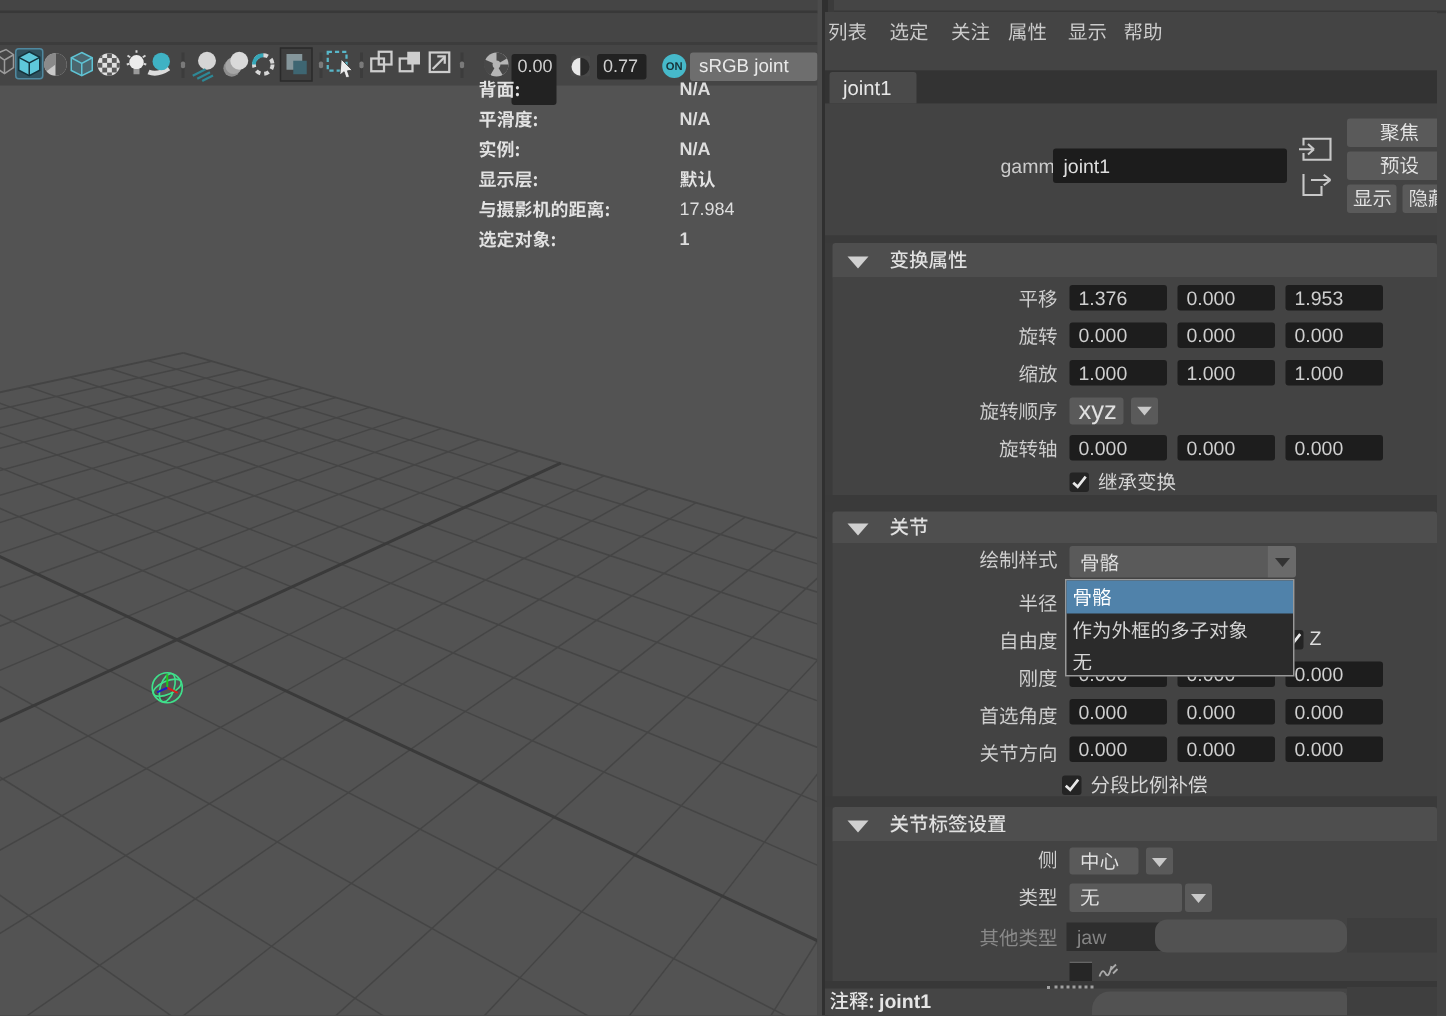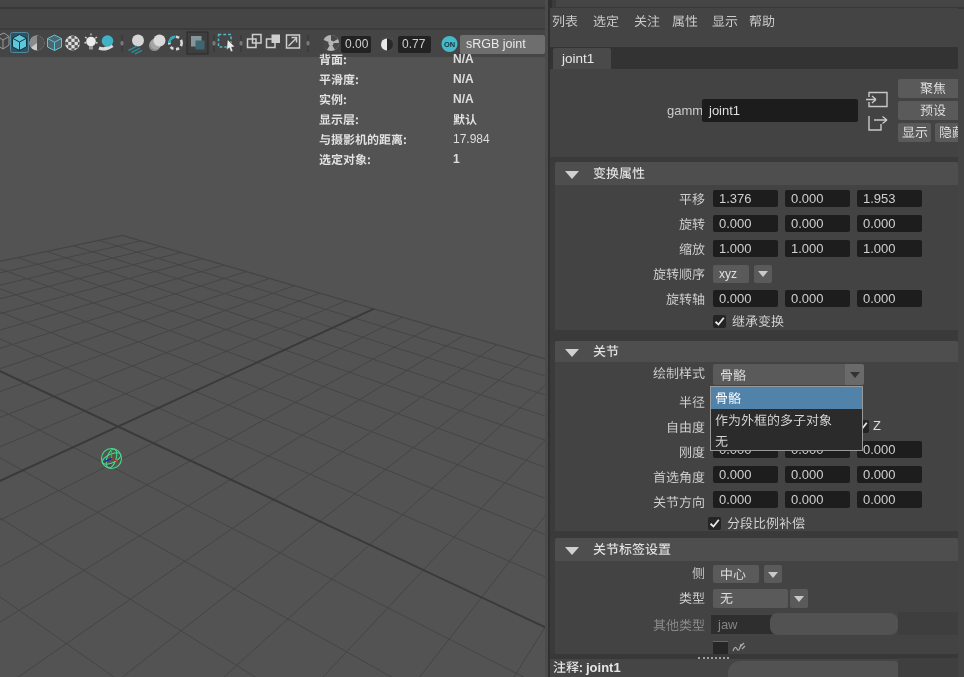--- a/index.html
+++ b/index.html
@@ -146,21 +146,21 @@
       <line x1="308" y1="4" x2="308" y2="21" stroke="#3c3c3c" stroke-width="2"></line>
       <rect x="306.6" y="10" width="2.8" height="4.5" rx="1.2" fill="#7a7a7a"></rect>
       <circle cx="331" cy="12" r="8" fill="#b5b5b5"></circle>
       <g fill="#484848">
         <path d="M331 12 L331 4 A8 8 0 0 1 337.9 8 Z"></path>
         <path d="M331 12 L339 12 A8 8 0 0 1 335 18.9 Z"></path>
         <path d="M331 12 L327 19 A8 8 0 0 1 323.1 8.7 Z"></path>
       </g>
       <circle cx="331" cy="12" r="2.6" fill="#b5b5b5"></circle>
     </svg>
-    <div style="position:absolute;left:341px;top:36px;width:30px;height:17px;background:#222;border-radius:2px;color:#cfcfcf;font-size:12px;line-height:17px;padding-left:4px;box-sizing:border-box">0.00</div>
+    <div style="position:absolute;left:341px;top:36px;width:30px;height:34px;background:#222;border-radius:2px;color:#cfcfcf;font-size:12px;line-height:17px;padding-left:4px;box-sizing:border-box">0.00</div>
     <svg style="position:absolute;left:380px;top:35px" width="15" height="18">
       <rect x="0.5" y="2" width="13" height="14" rx="2" fill="#494949"></rect>
       <path d="M7 3.5 A6 6 0 0 0 7 15.5 Z" fill="#e8e8e8"></path>
       <path d="M7 3.5 A6 6 0 0 1 7 15.5 Z" fill="#2a2a2a"></path>
     </svg>
     <div style="position:absolute;left:398px;top:36px;width:33px;height:17px;background:#222;border-radius:2px;color:#cfcfcf;font-size:12px;line-height:17px;padding-left:4px;box-sizing:border-box">0.77</div>
     <svg style="position:absolute;left:441px;top:35px" width="17" height="18">
       <circle cx="8.5" cy="9" r="8" fill="#46b9ca"></circle>
       <text x="8.5" y="11.8" font-size="7.5" font-weight="bold" fill="#17343a" text-anchor="middle" font-family="Liberation Sans, sans-serif">ON</text>
     </svg>
@@ -267,21 +267,21 @@
       <div style="position:absolute;left:307px;top:207px;width:65px;height:17px;background:#1d1d1d;border-radius:2px;color:#cfcfcf;font-size:13px;line-height:17px;padding-left:6px;box-sizing:border-box">0.000</div>
       <svg style="position:absolute;left:129.0px;top:245.5px;overflow:visible" width="2" height="2">
         <path d="M0.9 -2.4Q0.9 -2.5 0.8 -2.6Q0.8 -2.8 0.7 -2.9Q0.7 -3.1 0.6 -3.2Q0.8 -3.2 1.0 -3.5Q1.2 -3.7 1.5 -4.1Q1.7 -4.2 1.9 -4.6Q2.2 -5.0 2.6 -5.6Q2.9 -6.1 3.3 -6.8Q3.6 -7.4 3.9 -8.1L4.7 -7.6Q4.0 -6.3 3.2 -5.1Q2.4 -3.8 1.5 -2.9V-2.8Q1.5 -2.8 1.4 -2.8Q1.3 -2.7 1.2 -2.7Q1.1 -2.6 1.0 -2.5Q0.9 -2.4 0.9 -2.4ZM0.9 -2.4 0.8 -3.1 1.3 -3.5 4.1 -4.1Q4.1 -3.9 4.1 -3.7Q4.1 -3.4 4.1 -3.3Q3.1 -3.1 2.5 -2.9Q1.9 -2.7 1.6 -2.6Q1.3 -2.5 1.1 -2.5Q1.0 -2.4 0.9 -2.4ZM0.8 -5.5Q0.8 -5.6 0.7 -5.8Q0.7 -5.9 0.6 -6.1Q0.6 -6.3 0.5 -6.4Q0.7 -6.4 0.9 -6.6Q1.0 -6.9 1.2 -7.2Q1.4 -7.3 1.6 -7.7Q1.8 -8.1 2.0 -8.6Q2.3 -9.1 2.5 -9.7Q2.8 -10.3 3.0 -10.9L3.8 -10.5Q3.5 -9.7 3.1 -8.9Q2.7 -8.1 2.3 -7.3Q1.8 -6.6 1.4 -6.0V-6.0Q1.4 -6.0 1.3 -5.9Q1.2 -5.9 1.1 -5.8Q1.0 -5.7 0.9 -5.7Q0.8 -5.6 0.8 -5.5ZM0.8 -5.5 0.8 -6.2 1.2 -6.5 3.5 -6.7Q3.5 -6.5 3.5 -6.3Q3.4 -6.1 3.4 -5.9Q2.7 -5.8 2.2 -5.8Q1.7 -5.7 1.4 -5.6Q1.2 -5.6 1.0 -5.6Q0.9 -5.5 0.8 -5.5ZM0.6 -0.7Q1.3 -0.9 2.3 -1.3Q3.4 -1.7 4.5 -2.1L4.6 -1.2Q3.6 -0.9 2.6 -0.5Q1.6 -0.1 0.8 0.2ZM9.1 -7.1 10.1 -6.9Q9.9 -6.3 9.8 -5.7Q9.6 -5.1 9.5 -4.7L8.6 -4.8Q8.7 -5.1 8.8 -5.5Q8.9 -5.9 9.0 -6.4Q9.1 -6.8 9.1 -7.1ZM4.8 -9.7H12.4V-7.7H11.4V-8.8H5.7V-7.5H4.8ZM6.1 -8.0 7.0 -7.7Q6.8 -7.0 6.4 -6.1Q6.1 -5.3 5.6 -4.5Q5.2 -3.7 4.6 -3.1Q4.5 -3.3 4.4 -3.5Q4.2 -3.7 4.1 -3.8Q4.6 -4.3 5.0 -5.0Q5.4 -5.7 5.7 -6.5Q6.0 -7.3 6.1 -8.0ZM7.1 -7.4H12.2V-6.6H7.1ZM7.7 -2.9H11.5V-2.1H7.7ZM7.3 -5.3H12.0V1.0H11.1V-4.4H8.2V1.0H7.3ZM5.4 -5.3 6.2 -6.1 6.3 -6.1V1.0H5.4ZM7.7 -10.7 8.5 -11.0Q8.7 -10.6 8.9 -10.2Q9.1 -9.8 9.3 -9.5L8.4 -9.2Q8.3 -9.5 8.1 -9.9Q7.9 -10.3 7.7 -10.7ZM7.7 -0.4H11.5V0.4H7.7Z M15.7 -10.7 16.5 -10.9Q16.7 -10.5 16.9 -10.0Q17.1 -9.6 17.3 -9.2L16.3 -8.9Q16.3 -9.3 16.1 -9.8Q15.9 -10.3 15.7 -10.7ZM13.6 -8.8H19.3V-7.9H13.6ZM15.7 -6.2H18.2V-5.3H15.7ZM17.8 -6.2H18.8Q18.8 -6.2 18.8 -6.1Q18.8 -6.0 18.8 -5.9Q18.8 -5.8 18.7 -5.7Q18.7 -4.1 18.7 -3.0Q18.6 -1.9 18.6 -1.2Q18.5 -0.5 18.5 -0.1Q18.4 0.3 18.3 0.5Q18.1 0.7 17.9 0.8Q17.7 0.9 17.5 0.9Q17.2 0.9 16.9 0.9Q16.5 0.9 16.1 0.9Q16.0 0.7 16.0 0.4Q15.9 0.2 15.8 -0.0Q16.2 0.0 16.5 0.0Q16.9 0.0 17.0 0.0Q17.2 0.0 17.3 0.0Q17.4 -0.0 17.4 -0.1Q17.5 -0.3 17.6 -0.6Q17.6 -0.9 17.7 -1.6Q17.7 -2.3 17.8 -3.4Q17.8 -4.4 17.8 -6.0ZM20.7 -8.5H25.5V-7.6H20.7ZM21.0 -10.9 22.0 -10.8Q21.7 -9.5 21.4 -8.4Q21.0 -7.2 20.6 -6.2Q20.1 -5.2 19.5 -4.4Q19.5 -4.5 19.3 -4.6Q19.2 -4.8 19.0 -4.9Q18.9 -5.0 18.8 -5.1Q19.3 -5.8 19.7 -6.7Q20.1 -7.7 20.5 -8.7Q20.8 -9.8 21.0 -10.9ZM23.6 -8.0 24.6 -7.9Q24.3 -5.7 23.6 -4.0Q23.0 -2.3 21.9 -1.0Q20.8 0.2 19.2 1.1Q19.1 0.9 19.0 0.8Q18.9 0.6 18.8 0.5Q18.7 0.3 18.6 0.2Q20.2 -0.5 21.2 -1.7Q22.2 -2.8 22.8 -4.4Q23.3 -5.9 23.6 -8.0ZM21.0 -7.7Q21.4 -5.8 21.9 -4.3Q22.5 -2.7 23.4 -1.6Q24.3 -0.4 25.6 0.2Q25.5 0.3 25.4 0.4Q25.3 0.6 25.1 0.7Q25.0 0.9 24.9 1.0Q23.6 0.3 22.6 -0.9Q21.7 -2.2 21.1 -3.9Q20.5 -5.5 20.2 -7.5ZM15.1 -8.4H16.0V-5.2Q16.0 -4.1 15.9 -3.0Q15.8 -1.9 15.3 -0.9Q14.9 0.1 14.1 1.0Q13.9 0.9 13.7 0.7Q13.5 0.5 13.3 0.4Q14.1 -0.5 14.5 -1.4Q14.9 -2.3 15.0 -3.3Q15.1 -4.3 15.1 -5.2Z" fill="#cfcfcf"></path>
       </svg>
       <div style="position:absolute;left:163px;top:232px;width:65px;height:17px;background:#1d1d1d;border-radius:2px;color:#cfcfcf;font-size:13px;line-height:17px;padding-left:6px;box-sizing:border-box">1.000</div>
       <div style="position:absolute;left:235px;top:232px;width:65px;height:17px;background:#1d1d1d;border-radius:2px;color:#cfcfcf;font-size:13px;line-height:17px;padding-left:6px;box-sizing:border-box">1.000</div>
       <div style="position:absolute;left:307px;top:232px;width:65px;height:17px;background:#1d1d1d;border-radius:2px;color:#cfcfcf;font-size:13px;line-height:17px;padding-left:6px;box-sizing:border-box">1.000</div>
       <svg style="position:absolute;left:103.0px;top:270.5px;overflow:visible" width="2" height="2">
         <path d="M0.6 -8.8H5.8V-7.9H0.6ZM2.4 -6.2H4.7V-5.3H2.4ZM8.6 -6.5H9.5V0.0H8.6ZM2.0 -8.3H2.9Q2.9 -6.7 2.8 -5.3Q2.8 -4.0 2.6 -2.8Q2.4 -1.6 2.0 -0.6Q1.7 0.3 1.1 1.0Q0.9 0.9 0.7 0.7Q0.5 0.5 0.4 0.4Q1.1 -0.5 1.4 -1.8Q1.8 -3.1 1.9 -4.7Q2.0 -6.3 2.0 -8.3ZM4.3 -6.2H5.2Q5.2 -6.2 5.2 -6.1Q5.2 -6.0 5.2 -5.9Q5.2 -5.8 5.2 -5.7Q5.2 -4.1 5.2 -3.0Q5.1 -1.9 5.1 -1.2Q5.0 -0.5 4.9 -0.1Q4.9 0.3 4.7 0.5Q4.6 0.7 4.4 0.8Q4.2 0.9 4.0 0.9Q3.8 0.9 3.4 0.9Q3.1 0.9 2.7 0.9Q2.6 0.7 2.6 0.5Q2.5 0.2 2.4 0.0Q2.8 0.1 3.1 0.1Q3.4 0.1 3.5 0.1Q3.7 0.1 3.8 0.0Q3.9 0.0 3.9 -0.1Q4.0 -0.2 4.1 -0.6Q4.1 -0.9 4.2 -1.6Q4.2 -2.3 4.3 -3.3Q4.3 -4.4 4.3 -6.0ZM7.0 -9.2H12.5V-8.3H7.0ZM6.3 -6.9H11.6V-6.1H6.3ZM9.0 -3.8H12.0V-2.9H9.0ZM7.2 -10.9 8.1 -10.7Q7.8 -9.5 7.3 -8.4Q6.7 -7.3 6.1 -6.5Q6.0 -6.6 5.8 -6.7Q5.7 -6.8 5.5 -6.9Q5.4 -7.0 5.3 -7.1Q5.9 -7.8 6.4 -8.8Q6.9 -9.8 7.2 -10.9ZM11.4 -6.9H11.6L11.7 -7.0L12.4 -6.8Q12.1 -6.2 11.9 -5.5Q11.6 -4.9 11.4 -4.5L10.6 -4.8Q10.8 -5.2 11.0 -5.7Q11.3 -6.3 11.4 -6.8ZM6.6 -4.8H7.4Q7.4 -3.7 7.3 -2.6Q7.1 -1.5 6.8 -0.5Q6.5 0.4 5.8 1.0Q5.7 0.9 5.6 0.7Q5.4 0.5 5.2 0.4Q5.7 -0.2 6.0 -1.0Q6.3 -1.8 6.4 -2.8Q6.5 -3.8 6.6 -4.8ZM7.2 -3.0Q7.5 -1.8 8.0 -1.2Q8.5 -0.5 9.2 -0.3Q9.8 -0.1 10.6 -0.1Q10.7 -0.1 11.0 -0.1Q11.2 -0.1 11.6 -0.1Q11.9 -0.1 12.2 -0.1Q12.5 -0.1 12.6 -0.1Q12.5 0.0 12.5 0.2Q12.4 0.3 12.4 0.5Q12.3 0.7 12.3 0.8H11.9H10.6Q9.8 0.8 9.2 0.6Q8.6 0.5 8.1 0.1Q7.6 -0.3 7.2 -1.0Q6.8 -1.7 6.6 -2.8ZM2.2 -10.6 3.1 -10.9Q3.4 -10.4 3.6 -9.9Q3.9 -9.4 4.1 -9.0L3.2 -8.7Q3.0 -9.1 2.7 -9.6Q2.5 -10.2 2.2 -10.6Z M13.6 -9.4H18.4V-8.5H13.6ZM16.2 -7.4H17.1V1.0H16.2ZM13.5 -2.2Q14.2 -2.3 15.0 -2.4Q15.9 -2.6 16.9 -2.7Q17.8 -2.9 18.8 -3.1L18.9 -2.2Q17.5 -1.9 16.1 -1.7Q14.8 -1.4 13.7 -1.2ZM14.1 -4.3Q14.0 -4.4 14.0 -4.6Q13.9 -4.7 13.9 -4.9Q13.8 -5.1 13.8 -5.2Q13.9 -5.2 14.1 -5.5Q14.2 -5.8 14.4 -6.2Q14.5 -6.4 14.7 -6.9Q14.8 -7.4 15.0 -8.0Q15.2 -8.7 15.4 -9.4Q15.6 -10.2 15.7 -10.9L16.6 -10.7Q16.4 -9.7 16.1 -8.6Q15.8 -7.6 15.4 -6.6Q15.0 -5.6 14.6 -4.8V-4.8Q14.6 -4.8 14.5 -4.8Q14.5 -4.7 14.3 -4.6Q14.2 -4.5 14.1 -4.5Q14.1 -4.4 14.1 -4.3ZM14.1 -4.3V-5.1L14.6 -5.4H18.4V-4.5H15.0Q14.7 -4.5 14.4 -4.4Q14.1 -4.4 14.1 -4.3ZM20.3 -4.5H24.2V-3.6H20.3ZM24.0 -4.5H24.1L24.3 -4.6L25.0 -4.3Q24.6 -3.7 24.2 -3.1Q23.7 -2.4 23.2 -1.8Q22.8 -1.2 22.3 -0.6L21.4 -1.0Q21.9 -1.5 22.4 -2.2Q22.8 -2.8 23.3 -3.4Q23.7 -4.0 24.0 -4.4ZM19.9 -1.7 20.5 -2.3Q21.2 -1.9 21.9 -1.5Q22.6 -1.0 23.2 -0.5Q23.8 -0.1 24.2 0.3L23.5 1.1Q23.2 0.7 22.6 0.2Q22.0 -0.3 21.3 -0.8Q20.6 -1.3 19.9 -1.7ZM21.8 -10.9 22.8 -10.8Q22.5 -9.9 22.3 -9.0Q22.0 -8.0 21.7 -7.0Q21.4 -6.0 21.2 -5.1Q20.9 -4.3 20.7 -3.6H19.7Q19.9 -4.3 20.2 -5.2Q20.5 -6.1 20.8 -7.1Q21.1 -8.1 21.3 -9.1Q21.6 -10.1 21.8 -10.9ZM19.0 -9.4H25.0V-8.5H19.0ZM18.5 -7.0H25.5V-6.0H18.5Z M32.3 -10.3H38.4V-9.5H32.3ZM34.9 -9.9 35.9 -9.8Q35.7 -9.2 35.5 -8.6Q35.3 -8.1 35.1 -7.7L34.3 -7.8Q34.5 -8.3 34.6 -8.9Q34.8 -9.5 34.9 -9.9ZM34.8 -6.3H35.7V-3.7Q35.7 -3.1 35.6 -2.5Q35.5 -1.8 35.2 -1.2Q34.9 -0.5 34.2 0.0Q33.6 0.6 32.5 1.1Q32.4 0.9 32.2 0.7Q32.0 0.5 31.9 0.4Q32.9 0.0 33.5 -0.5Q34.1 -1.0 34.4 -1.6Q34.6 -2.1 34.7 -2.7Q34.8 -3.2 34.8 -3.7ZM35.2 -1.5 35.8 -2.0Q36.3 -1.6 36.8 -1.2Q37.3 -0.8 37.7 -0.4Q38.1 0.1 38.4 0.4L37.7 1.0Q37.5 0.7 37.0 0.2Q36.6 -0.2 36.1 -0.6Q35.6 -1.1 35.2 -1.5ZM32.7 -8.2H37.9V-2.0H37.0V-7.3H33.6V-1.9H32.7ZM30.8 -10.5H31.6V0.7H30.8ZM29.0 -9.5H29.8V-0.8H29.0ZM27.2 -10.5H28.0V-5.2Q28.0 -4.0 28.0 -2.9Q27.9 -1.8 27.7 -0.8Q27.5 0.1 27.1 1.0Q27.0 0.9 26.9 0.8Q26.8 0.7 26.6 0.6Q26.5 0.5 26.4 0.4Q26.9 -0.8 27.1 -2.2Q27.2 -3.6 27.2 -5.2Z M42.7 -7.6H49.3V-6.8H42.7ZM42.0 -4.4H50.6V-3.5H42.0ZM46.0 -4.0H47.0V-0.1Q47.0 0.4 46.9 0.6Q46.8 0.8 46.4 0.9Q46.0 1.0 45.5 1.0Q44.9 1.1 44.0 1.1Q44.0 0.8 43.8 0.6Q43.7 0.3 43.6 0.1Q44.1 0.2 44.5 0.2Q45.0 0.2 45.3 0.2Q45.6 0.2 45.7 0.2Q45.9 0.1 46.0 0.1Q46.0 0.0 46.0 -0.1ZM50.3 -4.4H50.5L50.6 -4.4L51.3 -4.1Q50.8 -3.4 50.3 -2.7Q49.8 -2.0 49.3 -1.5L48.5 -1.9Q48.9 -2.3 49.4 -3.0Q49.9 -3.6 50.3 -4.2ZM49.0 -7.6H49.3L49.5 -7.7L50.1 -7.2Q49.7 -6.7 49.1 -6.3Q48.5 -5.8 47.9 -5.4Q47.3 -5.0 46.7 -4.7Q46.6 -4.9 46.4 -5.0Q46.2 -5.2 46.1 -5.3Q46.7 -5.6 47.2 -5.9Q47.8 -6.3 48.2 -6.7Q48.7 -7.1 49.0 -7.4ZM41.0 -9.5H51.4V-8.6H41.0ZM40.6 -9.5H41.5V-5.8Q41.5 -5.1 41.5 -4.2Q41.4 -3.3 41.3 -2.4Q41.1 -1.4 40.9 -0.6Q40.6 0.3 40.2 1.1Q40.1 1.0 40.0 0.9Q39.8 0.8 39.7 0.7Q39.5 0.6 39.4 0.5Q39.8 -0.2 40.0 -1.0Q40.3 -1.8 40.4 -2.7Q40.5 -3.5 40.5 -4.3Q40.6 -5.1 40.6 -5.8ZM43.8 -5.7 44.4 -6.3Q45.0 -6.0 45.7 -5.7Q46.4 -5.4 47.1 -5.1Q47.7 -4.7 48.2 -4.5L47.6 -3.8Q47.1 -4.1 46.5 -4.4Q45.9 -4.7 45.2 -5.1Q44.5 -5.4 43.8 -5.7ZM45.1 -10.7 46.1 -11.0Q46.3 -10.6 46.5 -10.1Q46.8 -9.6 46.9 -9.3L45.9 -9.0Q45.8 -9.3 45.6 -9.8Q45.3 -10.3 45.1 -10.7Z" fill="#cfcfcf"></path>
       </svg>
-      <div style="position:absolute;left:163px;top:257px;width:36px;height:18px;background:#5a5a5a;border-radius:2px;color:#e0e0e0;font-size:12px;line-height:18px;padding-left:6px;box-sizing:border-box">xyz</div>
+      <div style="position:absolute;left:163px;top:257px;width:36px;height:18px;background:#5a5a5a;border-radius:2px;color:#e0e0e0;font-size:17px;line-height:18px;padding-left:6px;box-sizing:border-box">xyz</div>
       <div style="position:absolute;left:204px;top:257px;width:18px;height:18px;background:#5a5a5a;border-radius:2px"></div>
       <svg style="position:absolute;left:208px;top:263px" width="10" height="7">
         <polygon points="0,0 10,0 5,6" fill="#c9c9c9"></polygon>
       </svg>
       <svg style="position:absolute;left:116.0px;top:295.5px;overflow:visible" width="2" height="2">
         <path d="M0.6 -8.8H5.8V-7.9H0.6ZM2.4 -6.2H4.7V-5.3H2.4ZM8.6 -6.5H9.5V0.0H8.6ZM2.0 -8.3H2.9Q2.9 -6.7 2.8 -5.3Q2.8 -4.0 2.6 -2.8Q2.4 -1.6 2.0 -0.6Q1.7 0.3 1.1 1.0Q0.9 0.9 0.7 0.7Q0.5 0.5 0.4 0.4Q1.1 -0.5 1.4 -1.8Q1.8 -3.1 1.9 -4.7Q2.0 -6.3 2.0 -8.3ZM4.3 -6.2H5.2Q5.2 -6.2 5.2 -6.1Q5.2 -6.0 5.2 -5.9Q5.2 -5.8 5.2 -5.7Q5.2 -4.1 5.2 -3.0Q5.1 -1.9 5.1 -1.2Q5.0 -0.5 4.9 -0.1Q4.9 0.3 4.7 0.5Q4.6 0.7 4.4 0.8Q4.2 0.9 4.0 0.9Q3.8 0.9 3.4 0.9Q3.1 0.9 2.7 0.9Q2.6 0.7 2.6 0.5Q2.5 0.2 2.4 0.0Q2.8 0.1 3.1 0.1Q3.4 0.1 3.5 0.1Q3.7 0.1 3.8 0.0Q3.9 0.0 3.9 -0.1Q4.0 -0.2 4.1 -0.6Q4.1 -0.9 4.2 -1.6Q4.2 -2.3 4.3 -3.3Q4.3 -4.4 4.3 -6.0ZM7.0 -9.2H12.5V-8.3H7.0ZM6.3 -6.9H11.6V-6.1H6.3ZM9.0 -3.8H12.0V-2.9H9.0ZM7.2 -10.9 8.1 -10.7Q7.8 -9.5 7.3 -8.4Q6.7 -7.3 6.1 -6.5Q6.0 -6.6 5.8 -6.7Q5.7 -6.8 5.5 -6.9Q5.4 -7.0 5.3 -7.1Q5.9 -7.8 6.4 -8.8Q6.9 -9.8 7.2 -10.9ZM11.4 -6.9H11.6L11.7 -7.0L12.4 -6.8Q12.1 -6.2 11.9 -5.5Q11.6 -4.9 11.4 -4.5L10.6 -4.8Q10.8 -5.2 11.0 -5.7Q11.3 -6.3 11.4 -6.8ZM6.6 -4.8H7.4Q7.4 -3.7 7.3 -2.6Q7.1 -1.5 6.8 -0.5Q6.5 0.4 5.8 1.0Q5.7 0.9 5.6 0.7Q5.4 0.5 5.2 0.4Q5.7 -0.2 6.0 -1.0Q6.3 -1.8 6.4 -2.8Q6.5 -3.8 6.6 -4.8ZM7.2 -3.0Q7.5 -1.8 8.0 -1.2Q8.5 -0.5 9.2 -0.3Q9.8 -0.1 10.6 -0.1Q10.7 -0.1 11.0 -0.1Q11.2 -0.1 11.6 -0.1Q11.9 -0.1 12.2 -0.1Q12.5 -0.1 12.6 -0.1Q12.5 0.0 12.5 0.2Q12.4 0.3 12.4 0.5Q12.3 0.7 12.3 0.8H11.9H10.6Q9.8 0.8 9.2 0.6Q8.6 0.5 8.1 0.1Q7.6 -0.3 7.2 -1.0Q6.8 -1.7 6.6 -2.8ZM2.2 -10.6 3.1 -10.9Q3.4 -10.4 3.6 -9.9Q3.9 -9.4 4.1 -9.0L3.2 -8.7Q3.0 -9.1 2.7 -9.6Q2.5 -10.2 2.2 -10.6Z M13.6 -9.4H18.4V-8.5H13.6ZM16.2 -7.4H17.1V1.0H16.2ZM13.5 -2.2Q14.2 -2.3 15.0 -2.4Q15.9 -2.6 16.9 -2.7Q17.8 -2.9 18.8 -3.1L18.9 -2.2Q17.5 -1.9 16.1 -1.7Q14.8 -1.4 13.7 -1.2ZM14.1 -4.3Q14.0 -4.4 14.0 -4.6Q13.9 -4.7 13.9 -4.9Q13.8 -5.1 13.8 -5.2Q13.9 -5.2 14.1 -5.5Q14.2 -5.8 14.4 -6.2Q14.5 -6.4 14.7 -6.9Q14.8 -7.4 15.0 -8.0Q15.2 -8.7 15.4 -9.4Q15.6 -10.2 15.7 -10.9L16.6 -10.7Q16.4 -9.7 16.1 -8.6Q15.8 -7.6 15.4 -6.6Q15.0 -5.6 14.6 -4.8V-4.8Q14.6 -4.8 14.5 -4.8Q14.5 -4.7 14.3 -4.6Q14.2 -4.5 14.1 -4.5Q14.1 -4.4 14.1 -4.3ZM14.1 -4.3V-5.1L14.6 -5.4H18.4V-4.5H15.0Q14.7 -4.5 14.4 -4.4Q14.1 -4.4 14.1 -4.3ZM20.3 -4.5H24.2V-3.6H20.3ZM24.0 -4.5H24.1L24.3 -4.6L25.0 -4.3Q24.6 -3.7 24.2 -3.1Q23.7 -2.4 23.2 -1.8Q22.8 -1.2 22.3 -0.6L21.4 -1.0Q21.9 -1.5 22.4 -2.2Q22.8 -2.8 23.3 -3.4Q23.7 -4.0 24.0 -4.4ZM19.9 -1.7 20.5 -2.3Q21.2 -1.9 21.9 -1.5Q22.6 -1.0 23.2 -0.5Q23.8 -0.1 24.2 0.3L23.5 1.1Q23.2 0.7 22.6 0.2Q22.0 -0.3 21.3 -0.8Q20.6 -1.3 19.9 -1.7ZM21.8 -10.9 22.8 -10.8Q22.5 -9.9 22.3 -9.0Q22.0 -8.0 21.7 -7.0Q21.4 -6.0 21.2 -5.1Q20.9 -4.3 20.7 -3.6H19.7Q19.9 -4.3 20.2 -5.2Q20.5 -6.1 20.8 -7.1Q21.1 -8.1 21.3 -9.1Q21.6 -10.1 21.8 -10.9ZM19.0 -9.4H25.0V-8.5H19.0ZM18.5 -7.0H25.5V-6.0H18.5Z M32.0 -8.2H38.1V1.0H37.2V-7.3H32.9V1.0H32.0ZM32.4 -4.5H37.4V-3.6H32.4ZM32.4 -0.6H37.4V0.3H32.4ZM34.6 -10.9H35.6V-7.7H35.5V-0.1H34.6V-7.7H34.6ZM26.7 -9.4H31.4V-8.5H26.7ZM29.3 -7.4H30.2V1.0H29.3ZM26.6 -2.2Q27.2 -2.3 28.0 -2.4Q28.8 -2.5 29.7 -2.7Q30.6 -2.9 31.5 -3.0L31.6 -2.2Q30.3 -1.9 29.0 -1.7Q27.8 -1.4 26.8 -1.2ZM27.1 -4.3Q27.1 -4.4 27.0 -4.6Q27.0 -4.7 26.9 -4.9Q26.8 -5.1 26.8 -5.2Q27.0 -5.2 27.1 -5.5Q27.2 -5.8 27.4 -6.2Q27.5 -6.4 27.7 -6.9Q27.8 -7.4 28.0 -8.1Q28.2 -8.7 28.3 -9.5Q28.5 -10.2 28.6 -10.9L29.5 -10.7Q29.4 -9.7 29.1 -8.6Q28.8 -7.6 28.4 -6.6Q28.1 -5.6 27.7 -4.9V-4.8Q27.7 -4.8 27.6 -4.8Q27.5 -4.7 27.4 -4.6Q27.3 -4.6 27.2 -4.5Q27.1 -4.4 27.1 -4.3ZM27.1 -4.3V-5.1L27.6 -5.4H31.4V-4.5H28.1Q27.7 -4.5 27.4 -4.4Q27.2 -4.4 27.1 -4.3Z" fill="#cfcfcf"></path>
       </svg>
       <div style="position:absolute;left:163px;top:282px;width:65px;height:17px;background:#1d1d1d;border-radius:2px;color:#cfcfcf;font-size:13px;line-height:17px;padding-left:6px;box-sizing:border-box">0.000</div>
       <div style="position:absolute;left:235px;top:282px;width:65px;height:17px;background:#1d1d1d;border-radius:2px;color:#cfcfcf;font-size:13px;line-height:17px;padding-left:6px;box-sizing:border-box">0.000</div>
       <div style="position:absolute;left:307px;top:282px;width:65px;height:17px;background:#1d1d1d;border-radius:2px;color:#cfcfcf;font-size:13px;line-height:17px;padding-left:6px;box-sizing:border-box">0.000</div>

